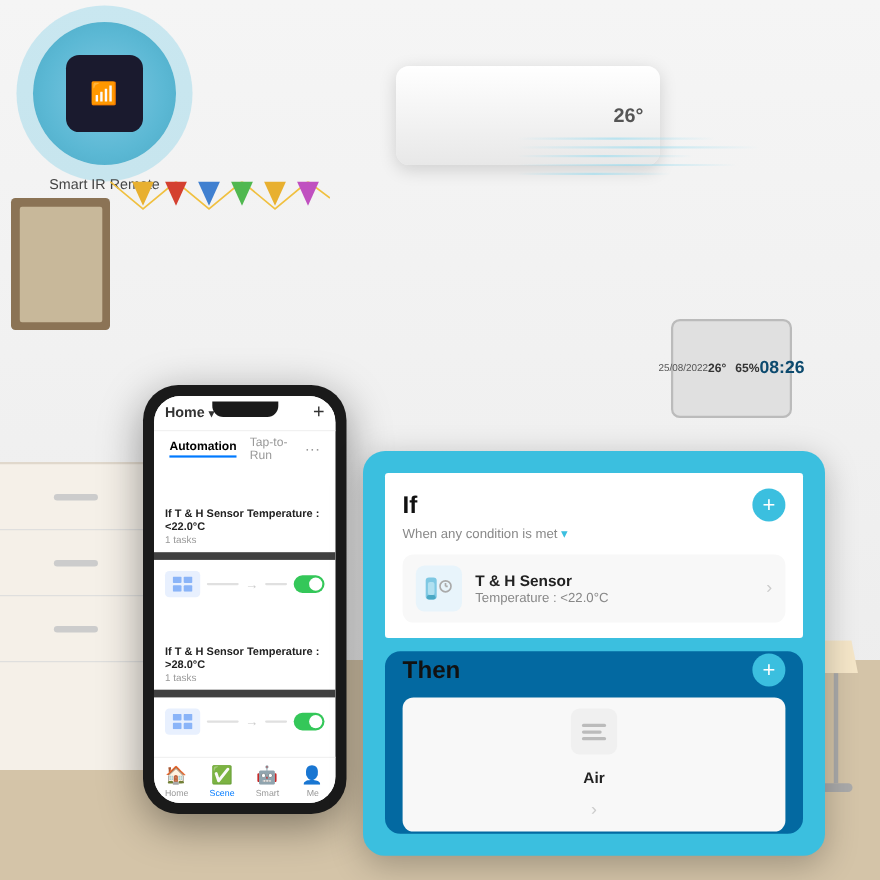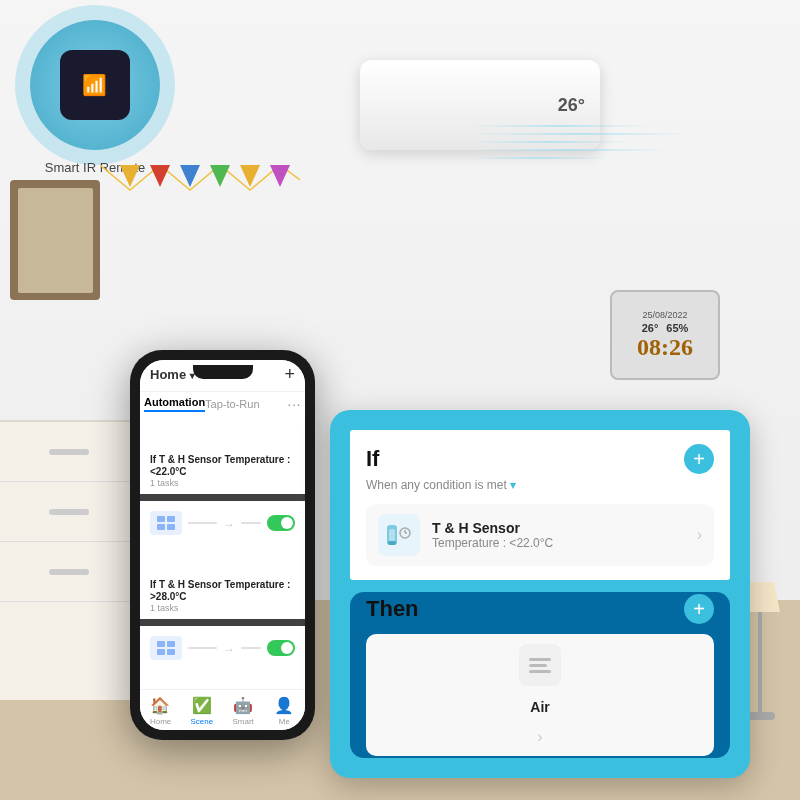--- a/index.html
+++ b/index.html
@@ -117,37 +117,37 @@
     .thermostat {
       position: absolute;
       top: 290px;
       right: 80px;
       width: 110px;
       height: 90px;
       background: #e0e0e0;
       border-radius: 8px;
       border: 2px solid #bbb;
       display: flex;
-      flex-direction: column;
+      flex-direction: row;
       align-items: center;
       justify-content: center;
       font-size: 10px;
       color: #333;
       padding: 5px;
     }
     .thermostat-top {
       font-size: 9px;
       color: #555;
       margin-bottom: 2px;
     }
     .thermostat-time {
-      font-size: 24px;
+      font-size: 16px;
       font-weight: bold;
-      color: #a16207;
-      font-family: Liberation Serif, serif;
+      color: #0c4a6e;
+      font-family: Liberation Sans, sans-serif;
     }
 
     
     .wall-frame {
       position: absolute;
       top: 180px;
       left: 10px;
       width: 90px;
       height: 120px;
       background: #8B7355;
@@ -272,22 +272,22 @@
       justify-content: space-between;
       align-items: center;
       border-bottom: 1px solid #f0f0f0;
     }
     .home-title { font-size: 13px; font-weight: 600; color: #333; }
     .plus-btn { font-size: 18px; color: #333; }
 
     
     .phone-tabs {
       display: flex;
-      padding: 4px 4px;
-      gap: 0;
+      padding: 4px 14px;
+      gap: 12px;
       align-items: center;
     }
     .tab-active {
       font-size: 11px;
       font-weight: 700;
       color: #000;
       border-bottom: 2px solid #007aff;
       padding-bottom: 2px;
     }
     .tab-inactive {

